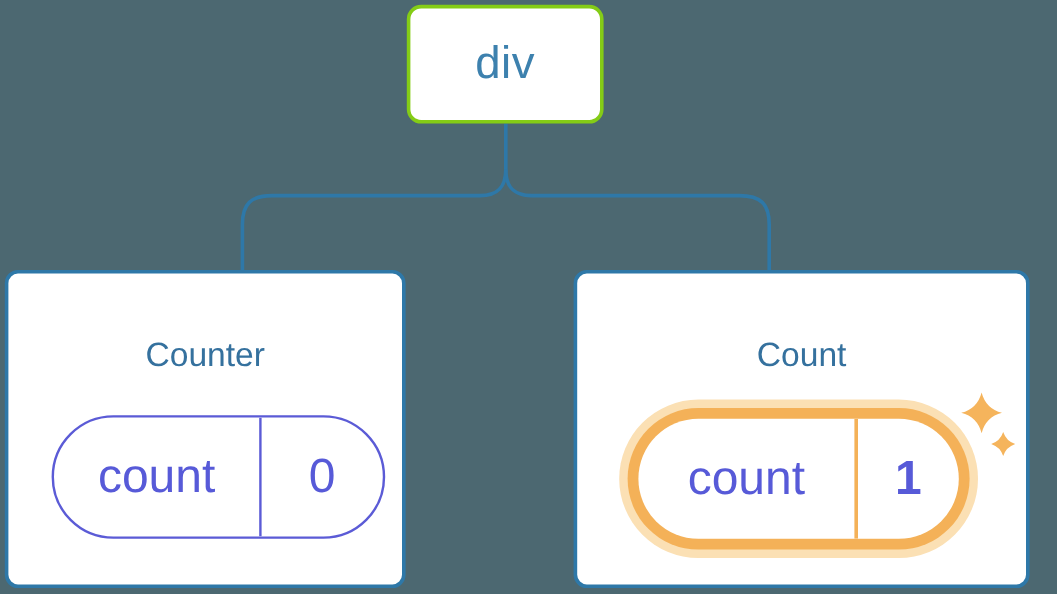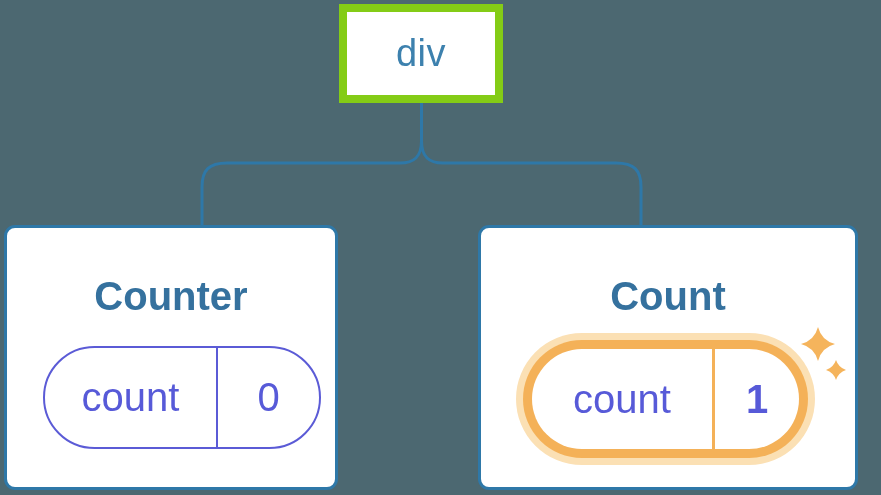--- a/index.html
+++ b/index.html
@@ -15,22 +15,22 @@
     position: absolute;
     inset: 0;
     z-index: 0;
   }
   
   .node-root {
     position: absolute;
     left: 339px; top: 4px;
     width: 164px; height: 99px;
     background: #FFFFFF;
-    border: 8px solid #84cc16;
-    border-radius: 0;
+    border: 3px solid #84cc16;
+    border-radius: 12px;
     box-sizing: border-box;
     display: flex; align-items: center; justify-content: center;
     z-index: 1;
   }
   .node-root .node-label {
     color: #3D81AE;
     font-size: 38px;
     font-weight: 500;
     letter-spacing: 0.5px;
   }
@@ -45,22 +45,22 @@
     box-sizing: border-box;
     z-index: 1;
   }
   .card-left  { left: 4px;   width: 334px; }
   .card-right { left: 478px; width: 380px; }
   .card-title {
     position: absolute;
     left: 0; right: 0; top: 46px;
     text-align: center;
     color: #35719E;
-    font-size: 40px;
-    font-weight: 700;
+    font-size: 28px;
+    font-weight: 400;
     line-height: 44px;
   }
   
   .pill-plain {
     position: absolute;
     left: 36px; top: 118px;
     width: 278px; height: 103px;
     border: 2px solid #5B5BD6;
     border-radius: 60px;
     box-sizing: border-box;

